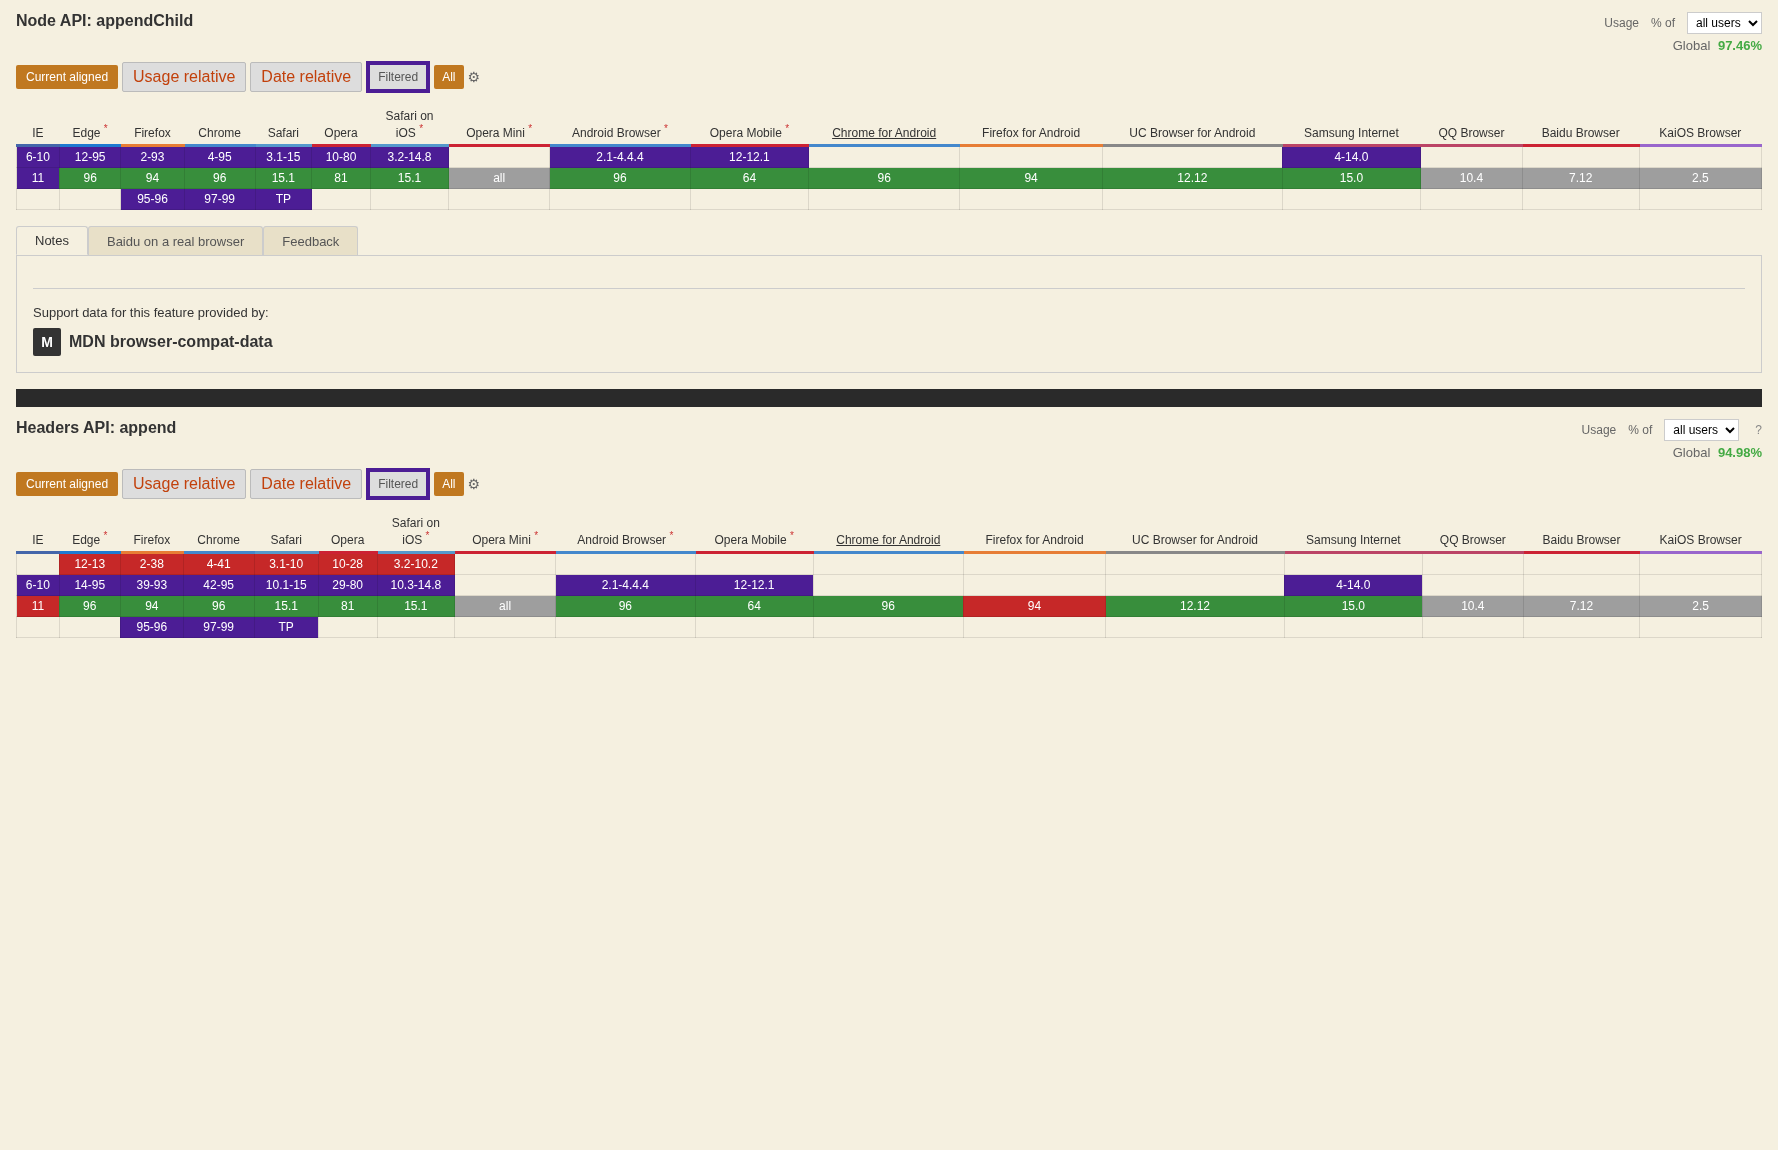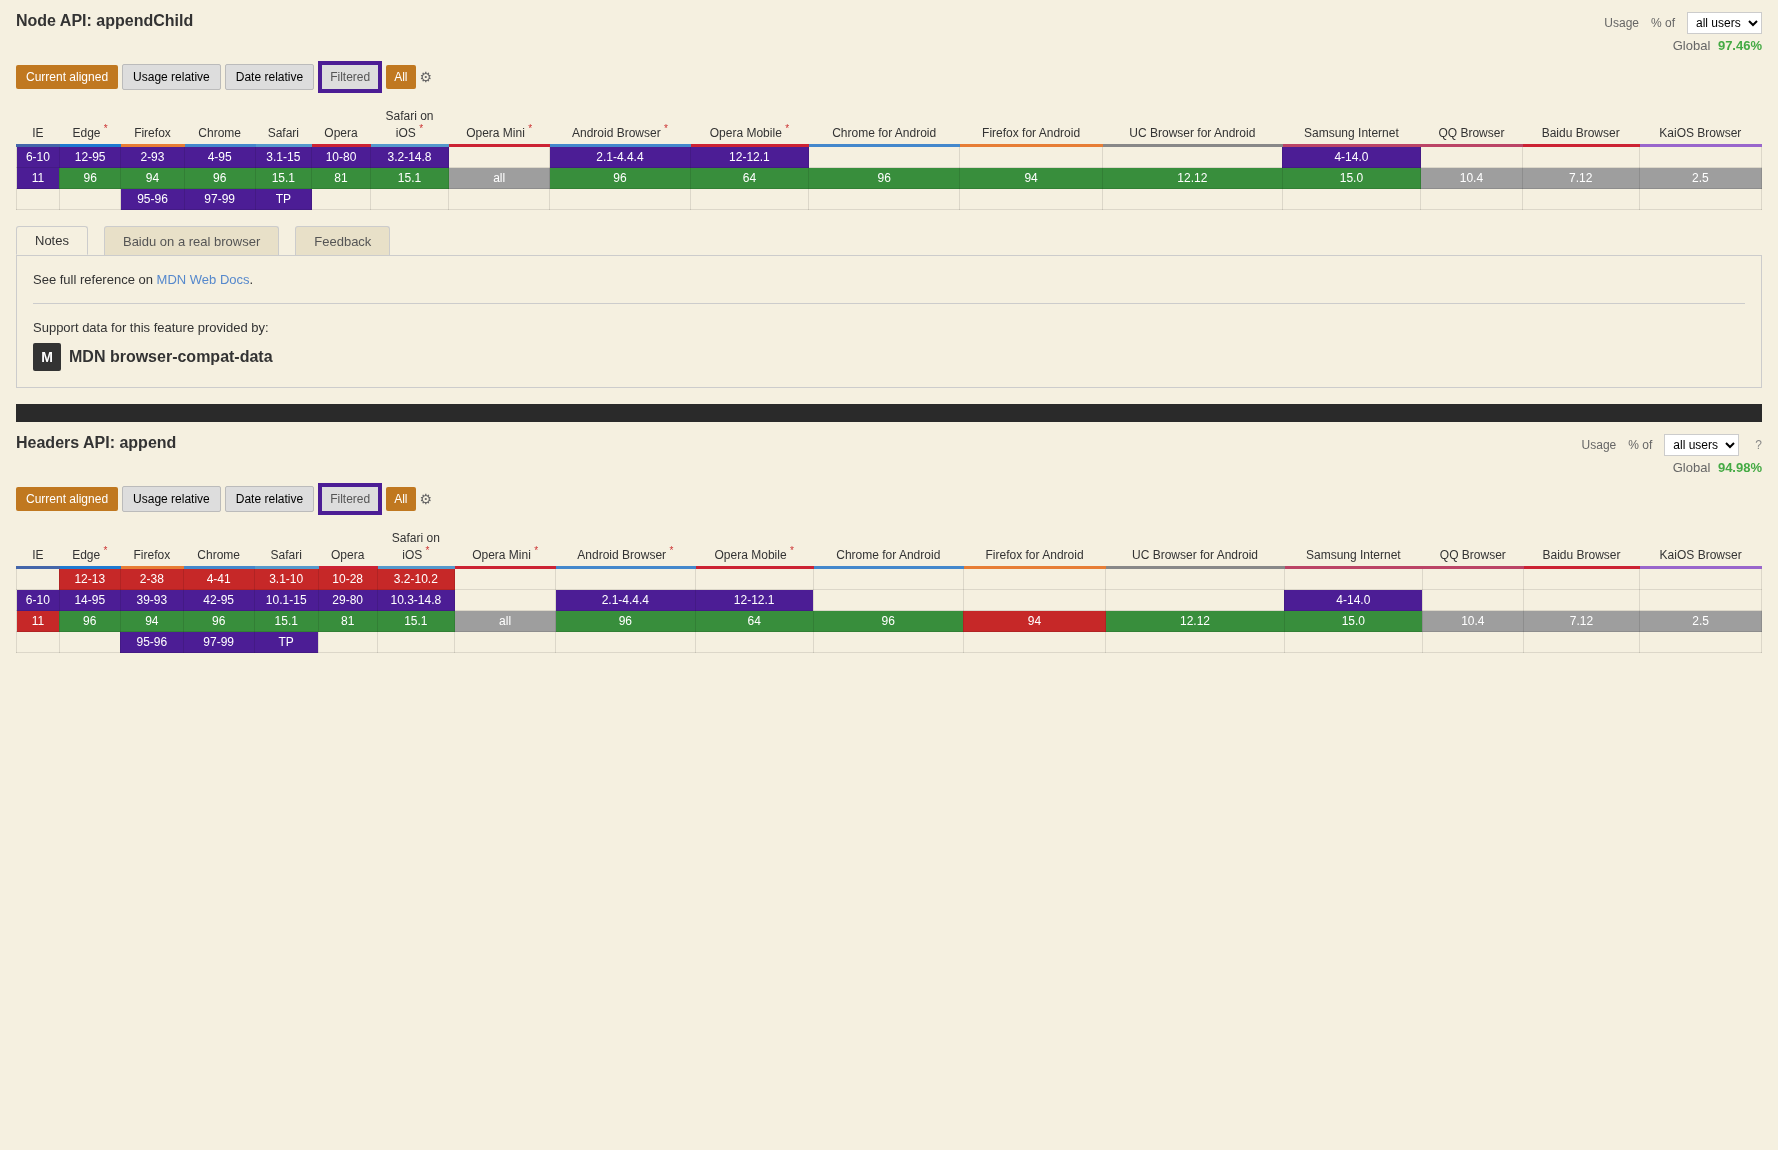--- a/index.html
+++ b/index.html
@@ -67,24 +67,24 @@
       color: #fff;
       border: none;
       padding: 5px 10px;
       font-size: 12px;
       cursor: pointer;
       border-radius: 2px;
     }
 
     .btn-tab {
       background: #ddd;
-      color: #000000;
+      color: #c2410c;
       border: 1px solid #bbb;
       padding: 5px 10px;
-      font-size: 12px;
+      font-size: 16px;
       cursor: pointer;
       border-radius: 2px;
     }
 
     .btn-all {
       background: #c07820;
       color: #fff;
       border: none;
       padding: 5px 8px;
       font-size: 12px;
@@ -133,21 +133,21 @@
     .compat-table th.ie-col { border-bottom-color: #4466aa; }
     .compat-table th.edge-col { border-bottom-color: #1e7ad1; }
     .compat-table th.firefox-col { border-bottom-color: #e77d35; }
     .compat-table th.chrome-col { border-bottom-color: #4488cc; }
     .compat-table th.safari-col { border-bottom-color: #5599cc; }
     .compat-table th.opera-col { border-bottom-color: #cc2233; }
     .compat-table th.safari-ios-col { border-bottom-color: #5599cc; }
     .compat-table th.opera-mini-col { border-bottom-color: #cc2233; }
     .compat-table th.android-col { border-bottom-color: #4488cc; }
     .compat-table th.opera-mob-col { border-bottom-color: #cc2233; }
-    .compat-table th.chrome-android-col { border-bottom-color: #4488cc; }
+    .compat-table th.chrome-android-col { border-bottom-color: #4488cc; text-decoration: underline; }
     .compat-table th.firefox-android-col { border-bottom-color: #e77d35; }
     .compat-table th.uc-android-col { border-bottom-color: #888; }
     .compat-table th.samsung-col { border-bottom-color: #bb4466; }
     .compat-table th.qq-col { border-bottom-color: #bb4466; }
     .compat-table th.baidu-col { border-bottom-color: #cc2233; }
     .compat-table th.kaios-col { border-bottom-color: #9966cc; }
 
     .star {
       color: #cc3333;
       font-size: 10px;
@@ -176,21 +176,21 @@
 
     .notes-tab {
       background: #e8e0c8;
       border: 1px solid #ccc;
       border-bottom: none;
       padding: 6px 18px;
       font-size: 13px;
       cursor: pointer;
       color: #555;
       border-radius: 3px 3px 0 0;
-      margin-right: 16px;
+      margin-right: 0;
     }
 
     .notes-tab.active {
       background: #f5f0e0;
       color: #333;
       border-bottom: 1px solid #f5f0e0;
       z-index: 1;
     }
 
     .notes-content {
@@ -414,23 +414,20 @@
             </tr>
           </tbody>
         </table>
       </div>
       <div class="notes-tabs">
         <button class="notes-tab active">Notes</button>
         <button class="notes-tab">Baidu on a real browser</button>
         <button class="notes-tab">Feedback</button>
       </div>
       <div class="notes-content">
-      <p>
-        See full reference on <a href="#">MDN Web Docs</a>.
-      </p>
       <hr class="divider-line">
       <p>Support data for this feature provided by:</p>
       <div class="mdn-logo-row">
         <div class="mdn-logo-icon">M</div>
         <span class="mdn-compat-text">MDN browser-compat-data</span>
       </div>
     </div>
       <div class="dark-divider"></div>
     </div>
     <div class="section">

